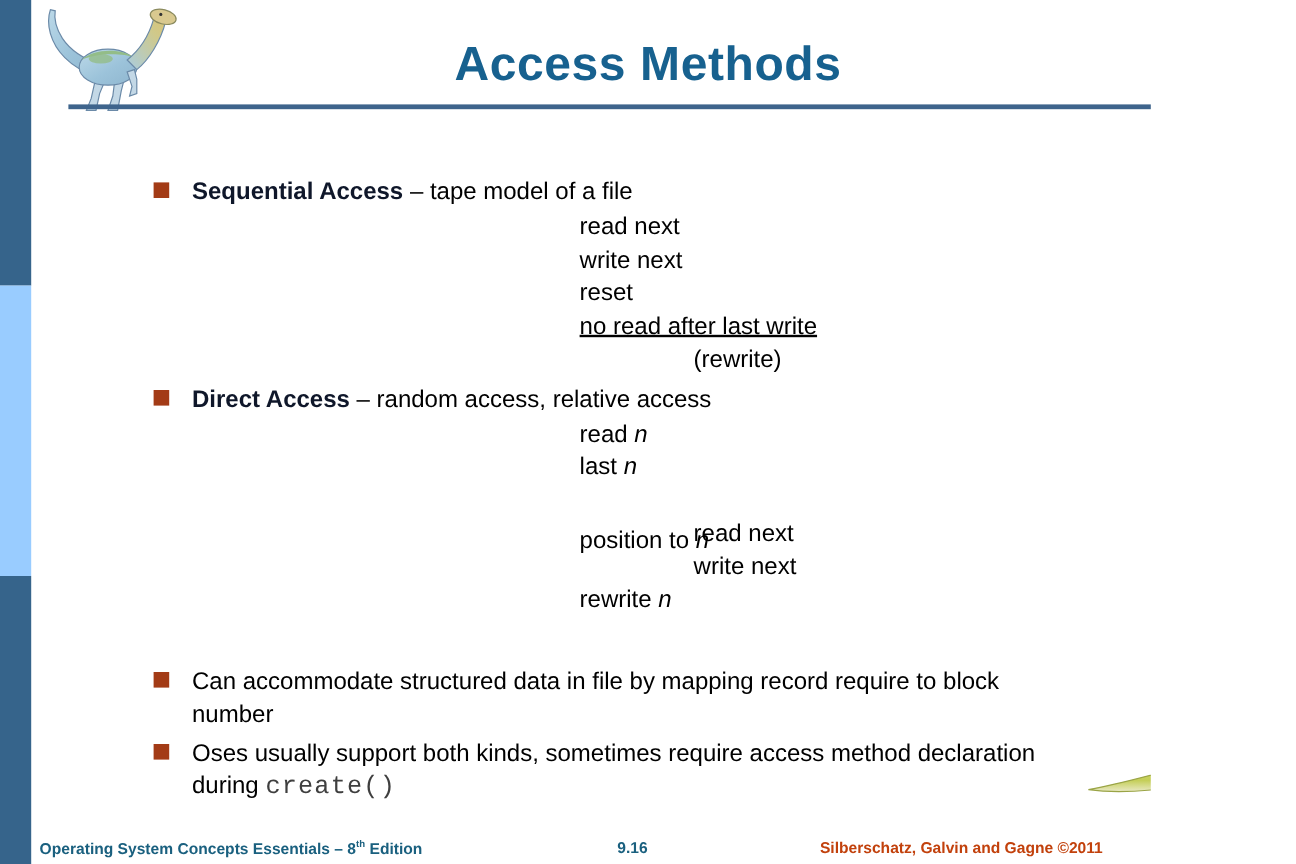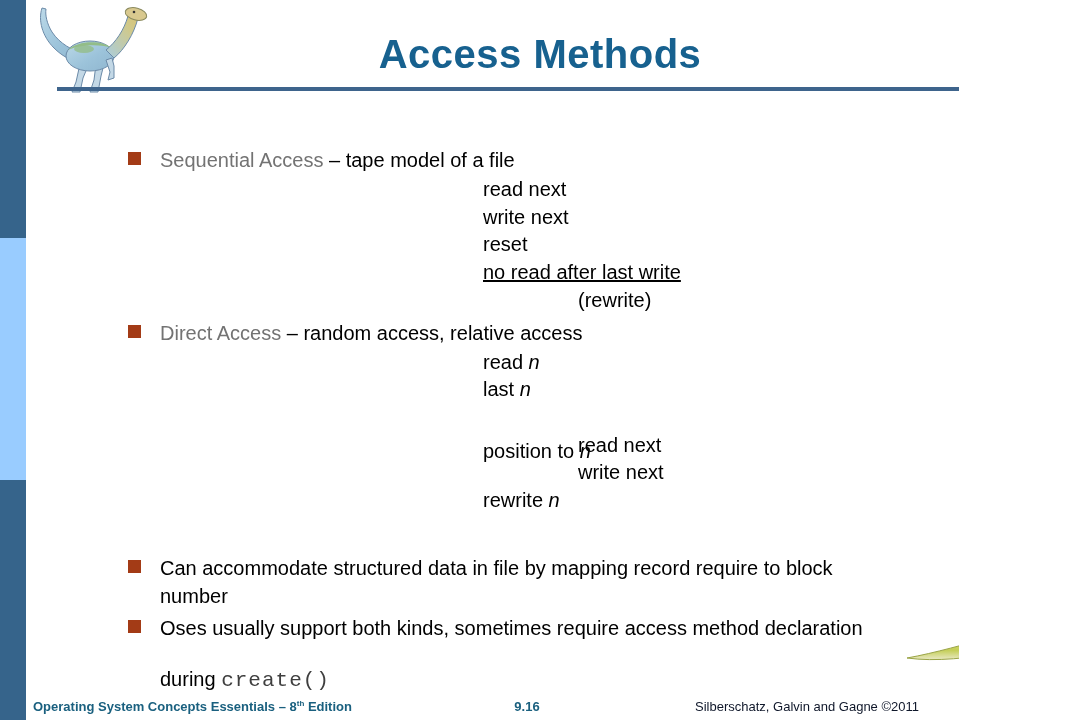--- a/index.html
+++ b/index.html
@@ -14,28 +14,28 @@
   .bar.seg3{top:480px;height:240px;background:#36648b;}
   
   .title{
     position:absolute;left:0;top:32px;width:1080px;text-align:center;
     font-size:40px;font-weight:bold;color:#17618f;letter-spacing:0.5px;
   }
   .rule{position:absolute;left:57px;top:87px;width:952px;height:4px;background:#3e648c;}
   
   .line{position:absolute;font-size:20px;line-height:24px;white-space:pre;}
   .bullet-sq{position:absolute;width:13px;height:13px;background:#a33b16;}
-  .term{color:#737373;font-weight:normal;}
+  .term{color:#0f172a;font-weight:bold;}
   .it{font-style:italic;}
   .code{font-family:"Liberation Mono",monospace;font-size:21px;color:#3f3f3f;letter-spacing:1px;}
   
   .footer-left{position:absolute;left:33px;top:699px;font-size:13px;font-weight:bold;color:#1a607f;}
   .footer-left sup{font-size:8px;}
   .footer-center{position:absolute;left:467px;top:699px;width:120px;text-align:center;font-size:13px;font-weight:bold;color:#1a607f;}
-  .footer-right{position:absolute;right:40px;top:699px;font-size:13px;font-weight:normal;color:#0f172a;}
+  .footer-right{position:absolute;right:40px;top:699px;font-size:13px;font-weight:bold;color:#c2410c;}
   .dino-tl{position:absolute;left:28px;top:4px;}
   .dino-br{position:absolute;left:905px;top:598px;}
 </style>
 </head>
 <body>
 
 <div class="slide">
 
   <div class="bar seg1"></div>
   <div class="bar seg2"></div>
@@ -93,21 +93,21 @@
   <div class="line" style="left:578px;top:460px;">write next</div>
   <div class="line" style="left:483px;top:488px;"><span>rewrite </span><span class="it">n</span></div>
 
 
   <div class="bullet-sq" style="left:128px;top:560px;"></div>
   <div class="line" style="left:160px;top:556px;">Can accommodate structured data in file by mapping record require to block</div>
   <div class="line" style="left:160px;top:584px;">number</div>
 
   <div class="bullet-sq" style="left:128px;top:620px;"></div>
   <div class="line" style="left:160px;top:616px;">Oses usually support both kinds, sometimes require access method declaration</div>
-  <div class="line" style="left:160px;top:643px;margin-top:24px;"><span>during </span><span class="code">create()</span></div>
+  <div class="line" style="left:160px;top:643px;"><span>during </span><span class="code">create()</span></div>
 
   <svg class="dino-br" width="172" height="96" viewBox="0 0 172 96">
     <defs>
       <linearGradient id="dg3" x1="0" y1="0" x2="0" y2="1">
         <stop offset="0" stop-color="#d9e070"></stop>
           <stop offset="0.6" stop-color="#c4ce57"></stop>
           <stop offset="1" stop-color="#e9e9c4"></stop>
       </linearGradient>
     </defs>
 

